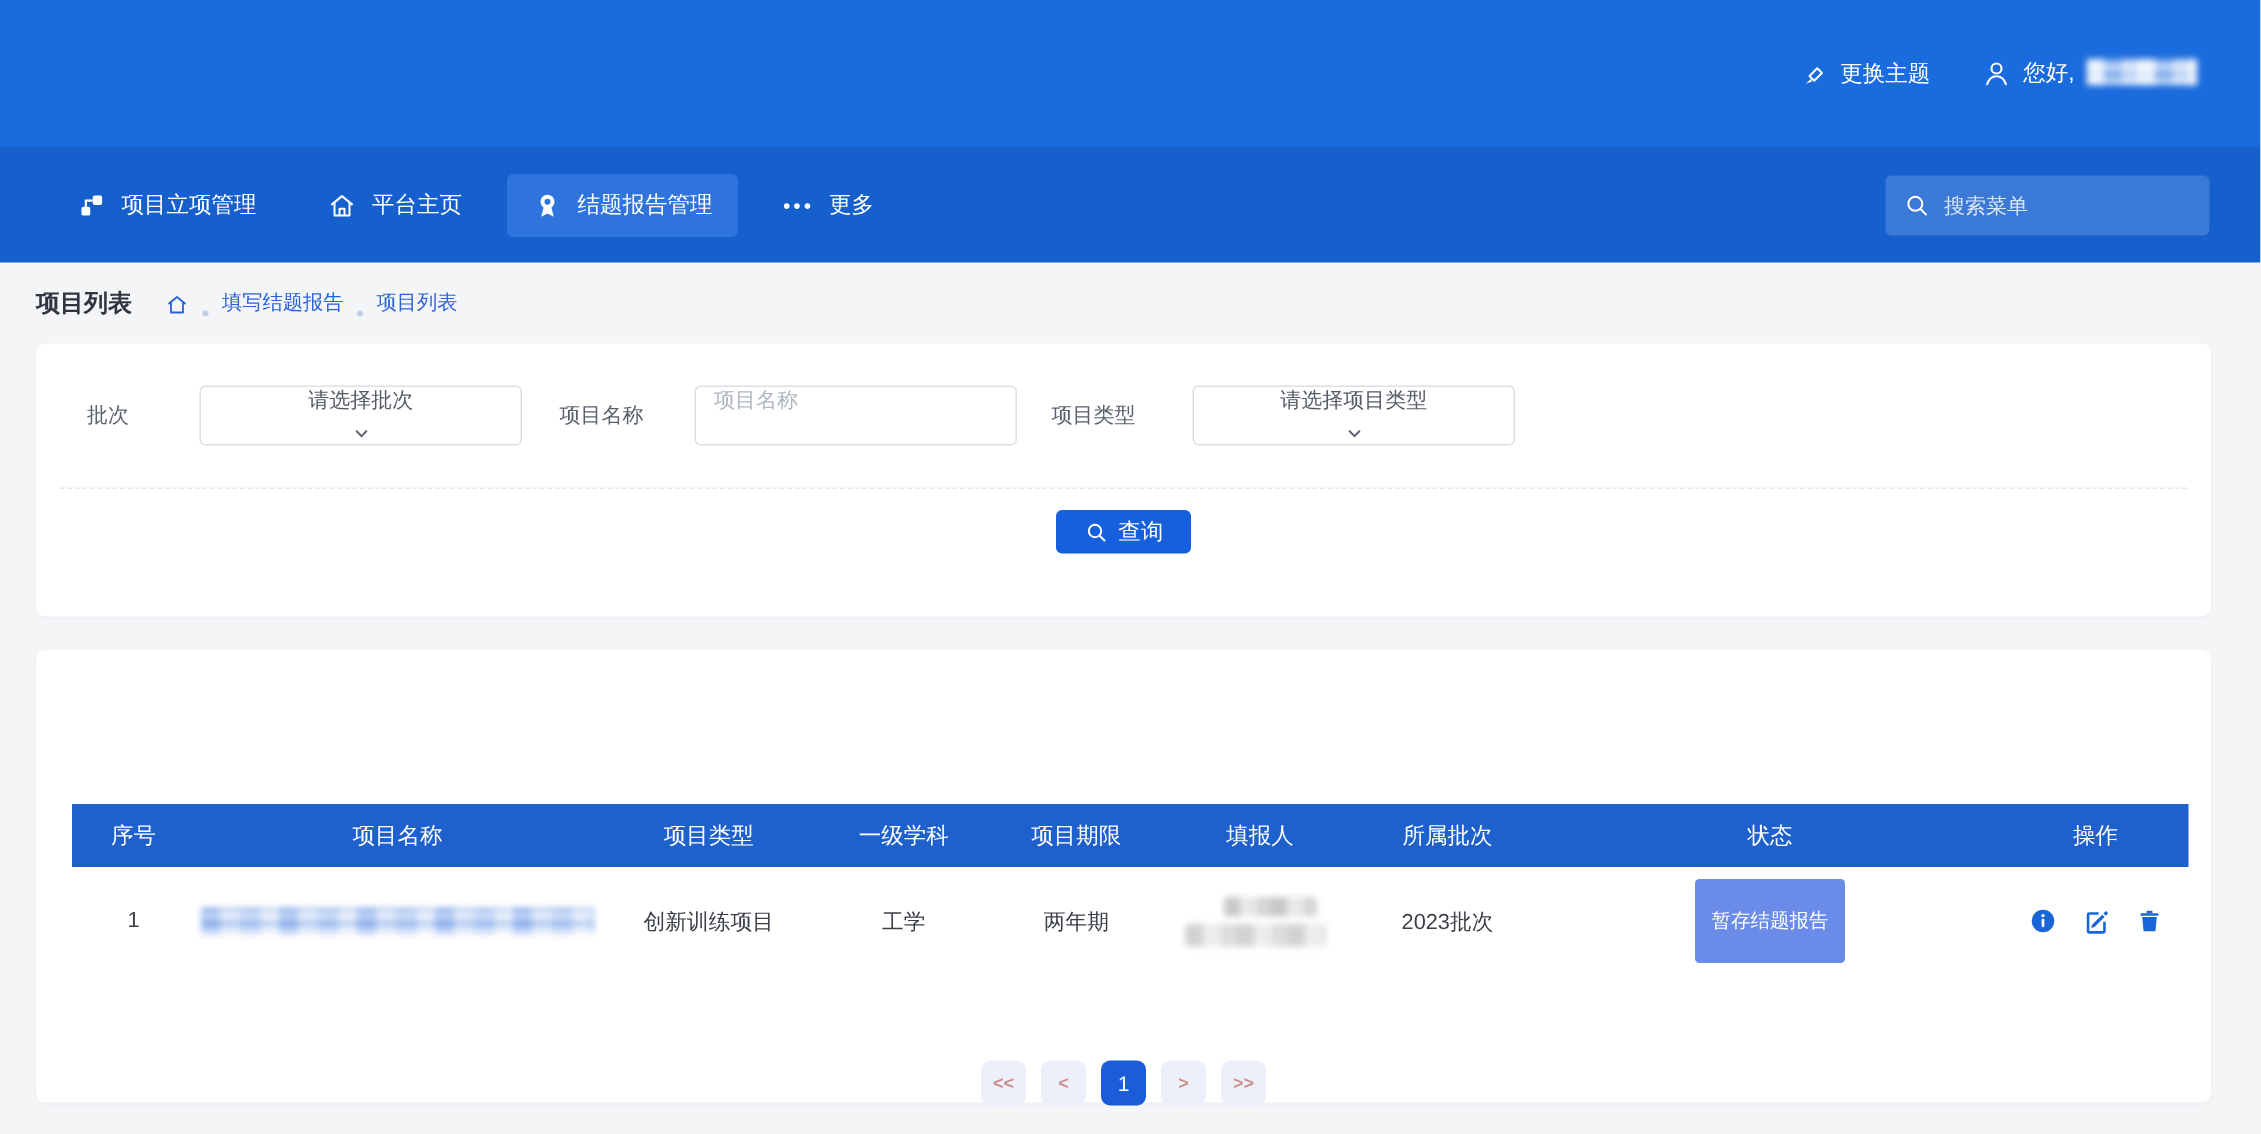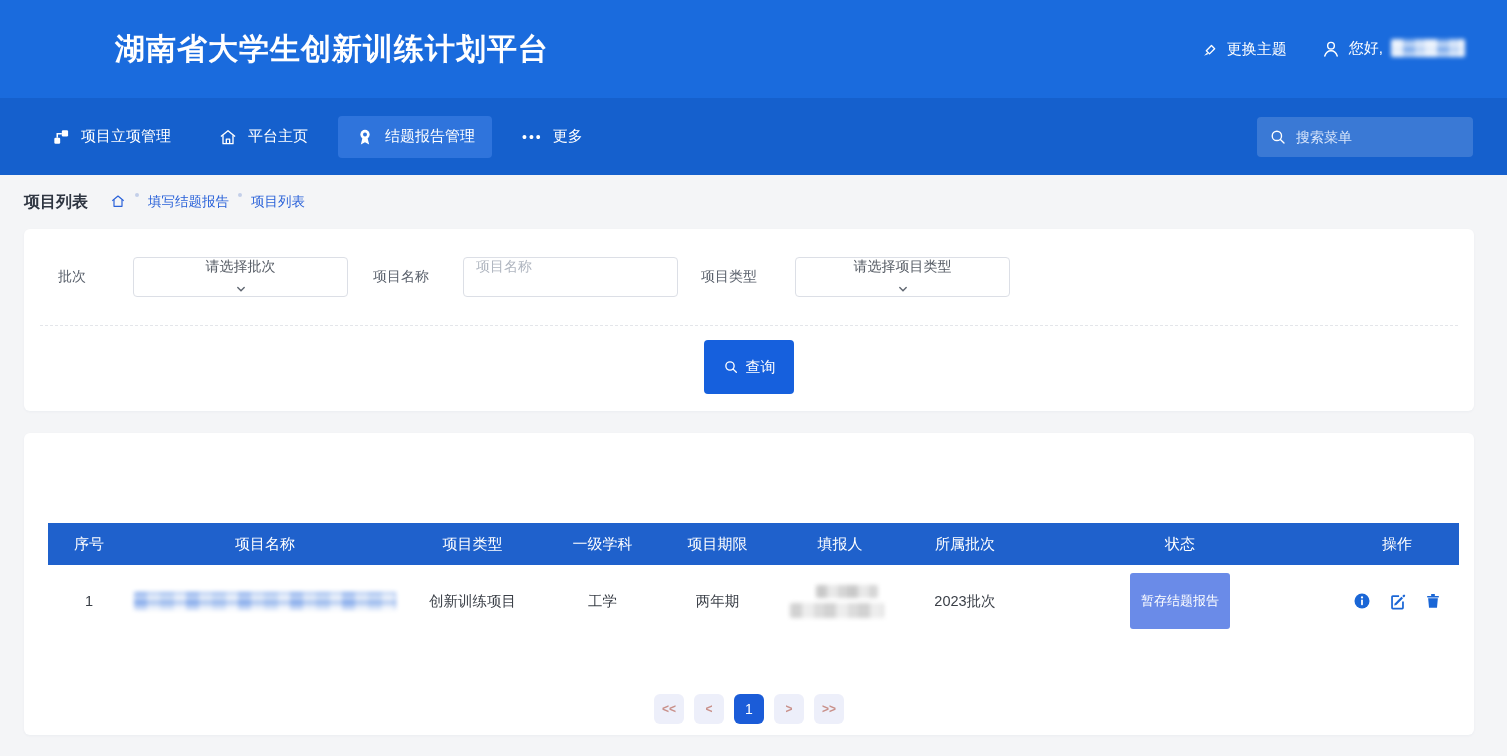--- a/index.html
+++ b/index.html
@@ -18,45 +18,45 @@
   .nav-item { display:flex; align-items:center; gap:10px; color:#fff; font-size:15px; padding:11px 17px; margin-right:13px; border-radius:4px; cursor:pointer; white-space:nowrap; }
   .nav-item.active { background:#2f74dc; }
   .ellipsis-dots { font-size:14px; letter-spacing:2px; line-height:1; }
   .nav-search { margin-left:auto; width:216px; height:40px; background:rgba(255,255,255,0.16); border-radius:4px; display:flex; align-items:center; padding:0 12px; gap:9px; }
   .nav-search input { flex:1; border:none; outline:none; background:transparent; color:#fff; font-size:14px; font-family:inherit; }
   .nav-search input::placeholder { color:#d9e6fa; }
 
   
   .breadcrumb-row { height:54px; display:flex; align-items:center; padding-left:24px; }
   .page-title { font-size:16px; font-weight:bold; color:#2f3642; margin-right:22px; }
-  .crumbs { display:flex; align-items:flex-start; gap:9px; font-size:13.5px; color:#2a62d9; }
+  .crumbs { display:flex; align-items:flex-end; gap:9px; font-size:13.5px; color:#2a62d9; }
   .crumb { cursor:pointer; }
   .crumb-dot { width:4px; height:4px; border-radius:50%; background:#c3cfe9; }
 
   
   .card { background:#fff; border-radius:6px; margin-left:24px; width:1450px; box-shadow:0 1px 3px rgba(30,50,90,0.04); }
   .filter-card { height:182px; }
   .filter-row { display:flex; align-items:center; padding-top:28px; }
   .f-label { font-size:14px; color:#5a616c; }
   .lbl-batch { margin-left:34px; width:75px; }
   .lbl-name  { margin-left:25px; width:90px; }
   .lbl-type  { margin-left:23px; width:94px; }
   .f-field { width:215px; height:40px; border:1px solid #dcdfe6; border-radius:4px; background:#fff; display:flex; align-items:center; padding:0 12px;flex-direction:column; }
   .f-select { justify-content:space-between; cursor:pointer; }
   .f-select .sel-text { font-size:14px; color:#555b64; }
   .f-field input { width:100%; border:none; outline:none; font-size:14px; font-family:inherit; color:#333; }
   .f-field input::placeholder { color:#b0b6c0; }
   .dashed-divider { border-top:1px dashed #e4e6ea; margin:28px 16px 0 16px; }
   .query-row { display:flex; justify-content:center; margin-top:14px; }
-  .query-btn { width:90px; height:54px; background:#1660dd; color:#fff; border:none; border-radius:4px; font-size:15px; font-family:inherit; display:flex; align-items:center; justify-content:center; gap:7px; cursor:pointer; }
+  .query-btn { width:90px; height:29px; background:#1660dd; color:#fff; border:none; border-radius:4px; font-size:15px; font-family:inherit; display:flex; align-items:center; justify-content:center; gap:7px; cursor:pointer; }
 
   .table-card { margin-top:22px; height:302px; padding-top:90px; }
 
   
-  .tbl { margin:0 20px 0 24px; width:1411px; }
+  .tbl { margin:13px 20px 0 24px; width:1411px; }
   .tbl-row { display:flex; align-items:center; }
   .tbl-head { height:42px; background:#1f61cc; color:#fff; font-size:15px; }
   .tbl-body-row { height:72px; background:#fff; color:#3a3f47; font-size:14.5px; }
   .cell { display:flex; align-items:center; justify-content:center; text-align:center; }
   .c1{width:82px;} .c2{width:270px;} .c3{width:145px;} .c4{width:115px;} .c5{width:115px;}
   .c6{width:130px; flex-direction:column; gap:5px;} .c7{width:120px;} .c8{width:310px;} .c9{width:124px; gap:17px;}
 
   .status-badge { background:#6a8be8; color:#fff; font-size:13px; padding:20px 11px; border-radius:3px; line-height:1.2; }
 
   
@@ -81,21 +81,20 @@
 
   
   .pagination { display:flex; justify-content:center; align-items:center; gap:10px; margin-top:57px; }
   .page-btn { min-width:30px; height:30px; border:none; border-radius:6px; background:#edeffa; color:#c9908a; font-size:12px; font-weight:bold; font-family:inherit; cursor:pointer; padding:0 6px; }
   .page-btn.active { background:#1b5cd8; color:#fff; font-size:14px; font-weight:normal; }
 </style>
 </head>
 <body>
 
 <header class="app-header">
-  <div class="app-title">湖南省大学生创新训练计划平台</div>
   <div class="header-right">
     <div class="header-chip">
       <span>
         <svg class="icon-svg" width="19" height="19" viewBox="0 0 24 24">
           <path d="M8 13.5 L14.5 7 L18.5 11 L12 17.5 Z" fill="none" stroke="#fff" stroke-width="1.7" stroke-linejoin="round"></path>
           <path d="M9.5 15.5 L5 20 L10 18 Z" fill="#fff"></path>
         </svg>
       </span>
       <span>更换主题</span>
     </div>

